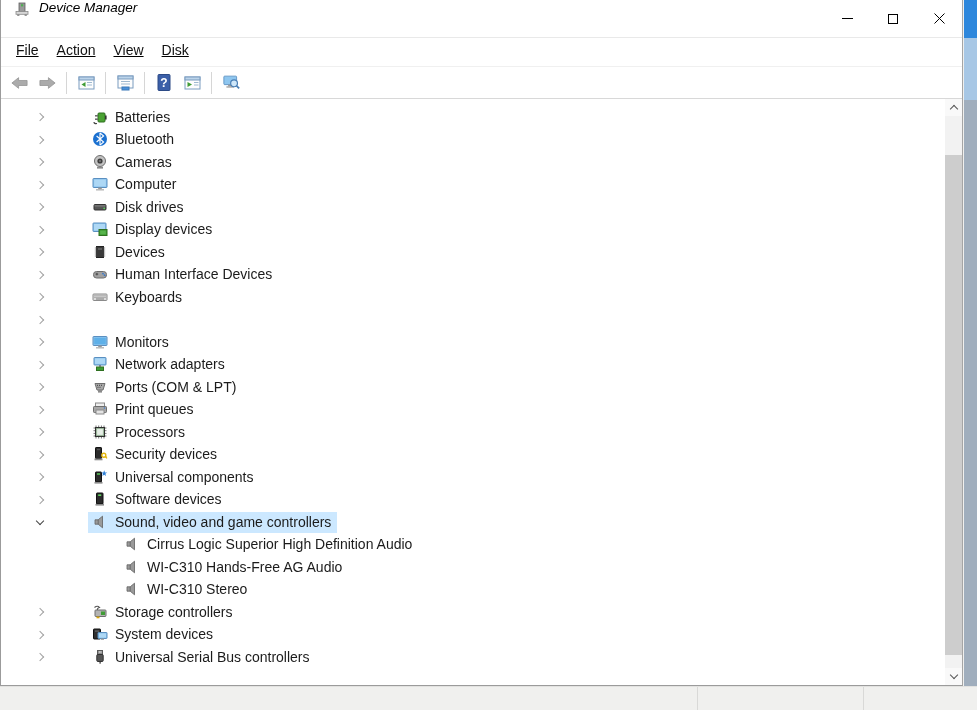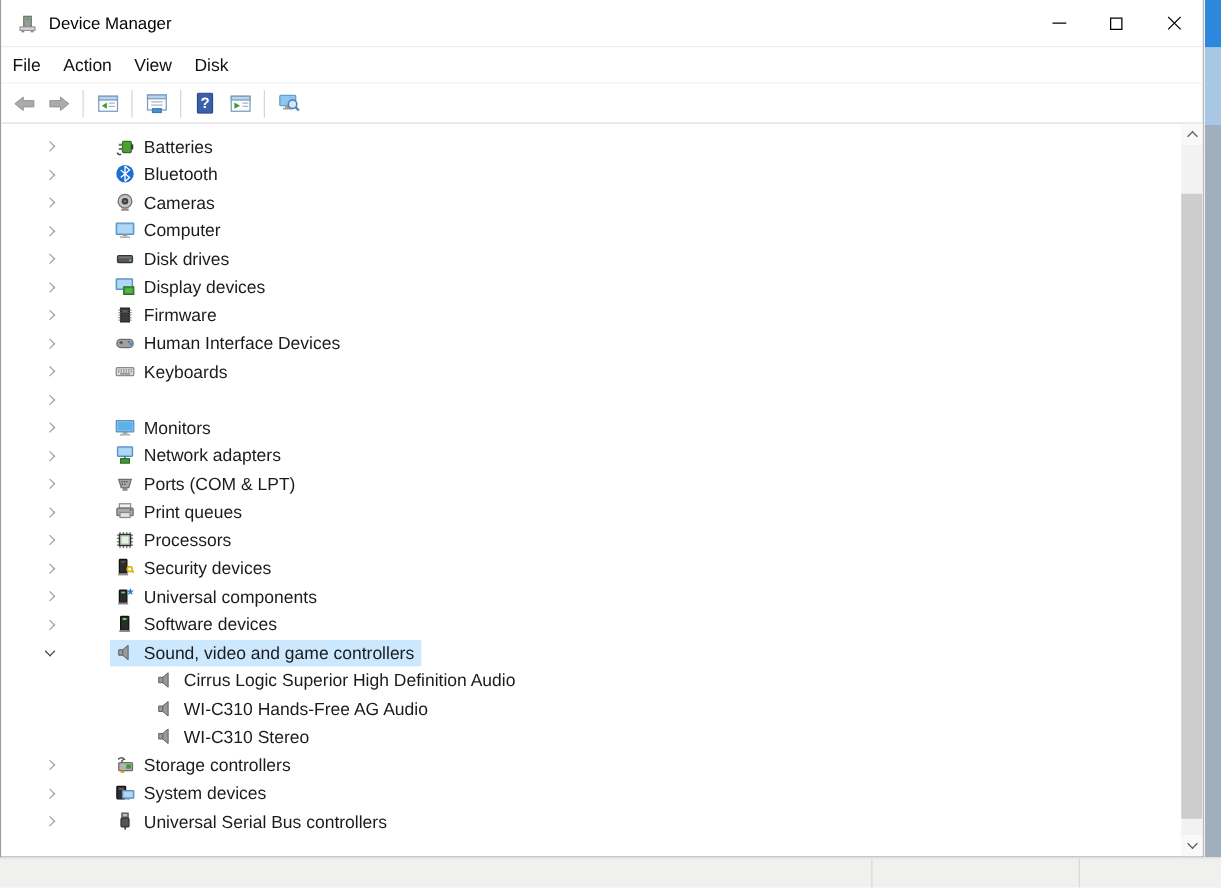--- a/index.html
+++ b/index.html
@@ -9,30 +9,30 @@
 
   
   .window {
     position:absolute; left:0; top:0; width:963px; height:686px;
     background:#ffffff;
     border-left:1px solid #9b9b9b; border-bottom:1px solid #9b9b9b; border-right:1px solid #a5a5a5;
     display:flex; flex-direction:column;
   }
 
   
-  .titlebar { height:38px; display:flex; align-items:center; background:#fff; border-bottom:1px solid #e9e9e9; flex:0 0 auto; }
+  .titlebar { height:38px; display:flex; background:#fff; border-bottom:1px solid #e9e9e9; flex:0 0 auto;font-style:italic; }
   .app-icon { margin-left:12px; width:18px; height:18px; display:flex; align-items:center; justify-content:center; }
   .title-text { margin-left:8px; font-size:13.5px; color:#000; }
   .cap-group { margin-left:auto; display:flex; height:100%; }
   .cap-btn { width:46px; height:100%; display:flex; align-items:center; justify-content:center; }
   .glyph-min { width:11px; height:1px; background:#000; display:block; }
   .glyph-max { width:10px; height:10px; border:1px solid #000; display:block; }
 
   
-  .menubar { height:29px; display:flex; align-items:center; background:#fff; border-bottom:1px solid #f0f0f0; flex:0 0 auto; }
+  .menubar { height:29px; display:flex; padding-left:6px; background:#fff; border-bottom:1px solid #f0f0f0; flex:0 0 auto;text-decoration:underline; }
   .menu-item { font-size:14px; color:#111; padding:4px 9px; cursor:default; }
 
   
   .toolbar { height:32px; display:flex; align-items:center; background:#fff; border-bottom:1px solid #d8d8d8; padding-left:4px; flex:0 0 auto; }
   .tb-btn { width:26px; height:26px; display:flex; align-items:center; justify-content:center; margin:0 1px; border:1px solid transparent; }
   .tb-sep { width:1px; height:22px; background:#d6d6d6; margin:0 5px; }
 
   
   .content { flex:1 1 auto; position:relative; background:#fff; overflow:hidden; }
   .tree { position:absolute; left:0; top:0; right:17px; bottom:0; padding-top:7px; }
@@ -279,21 +279,21 @@
             <i class="chev-r"></i>
           </span>
           <span class="hl">
             <span class="t-icon">
               <svg width="16" height="16" viewBox="0 0 16 16">
                 <rect x="4.5" y="2.5" width="7" height="11" fill="#3a3a3a" stroke="#222"></rect>
                 <path d="M4.5,4 L2.8,4 M4.5,6 L2.8,6 M4.5,8 L2.8,8 M4.5,10 L2.8,10 M4.5,12 L2.8,12 M11.5,4 L13.2,4 M11.5,6 L13.2,6 M11.5,8 L13.2,8 M11.5,10 L13.2,10 M11.5,12 L13.2,12" stroke="#8a8a8a"></path>
                 <rect x="6" y="4" width="4" height="2" fill="#5c5c5c"></rect>
               </svg>
             </span>
-            <span class="t-label">Firmware</span>
+            <span class="t-label">Devices</span>
           </span>
         </div>
         <div class="tree-row">
           <span class="chev-box">
             <i class="chev-r"></i>
           </span>
           <span class="hl">
             <span class="t-icon">
               <svg width="16" height="16" viewBox="0 0 16 16">
                 <rect x="1.5" y="5.5" width="13" height="6.5" rx="3" fill="#a0a0a0" stroke="#6e6e6e"></rect>

